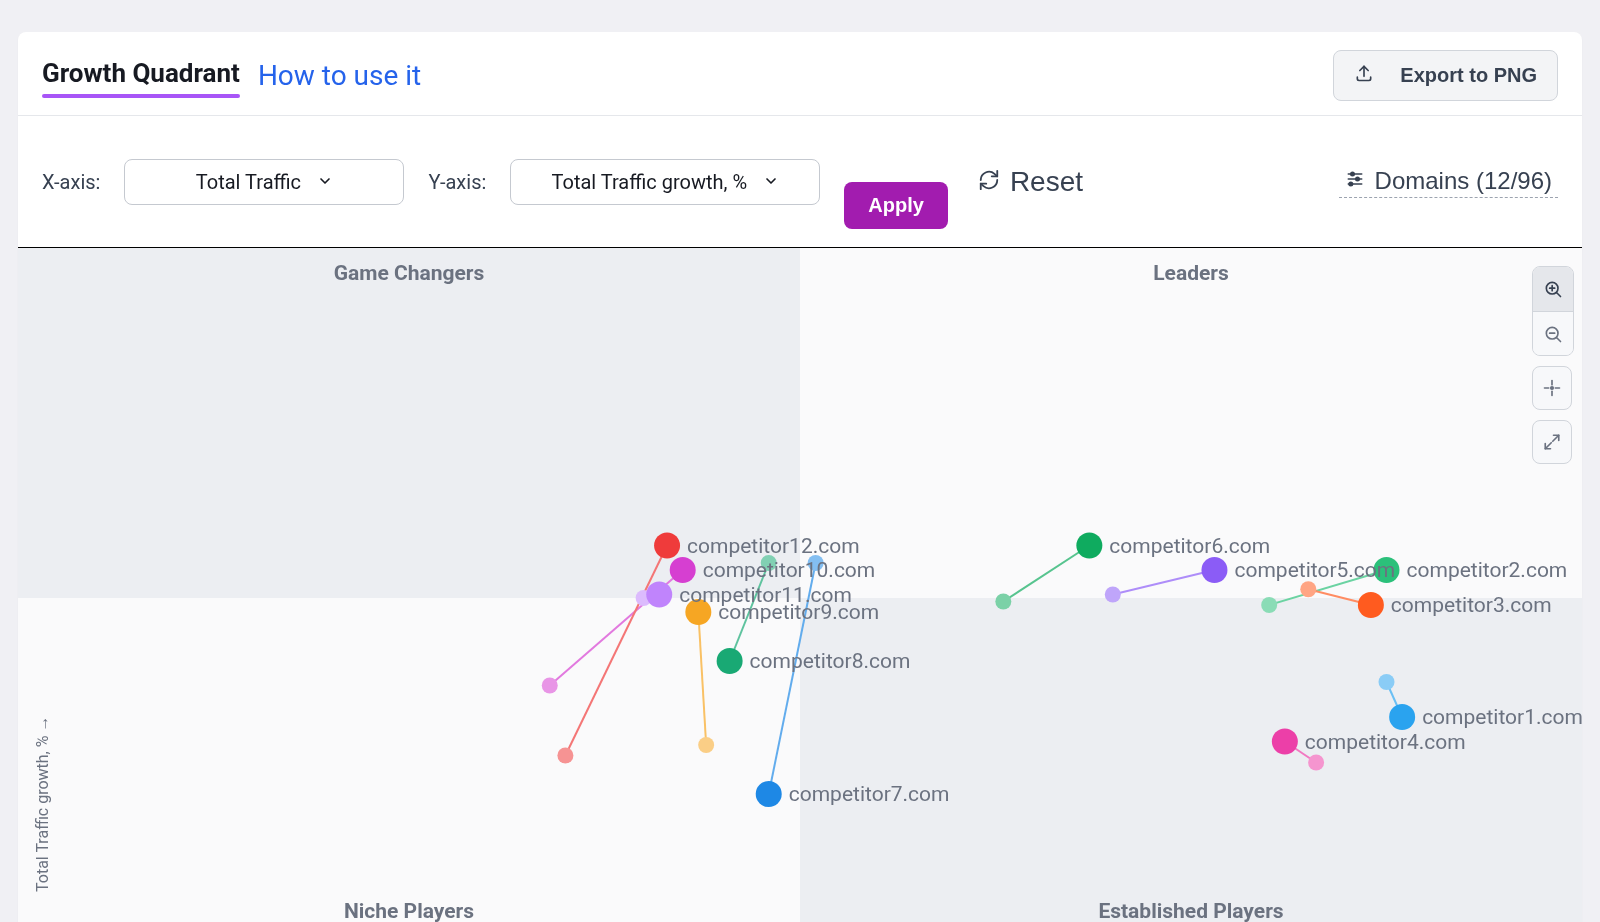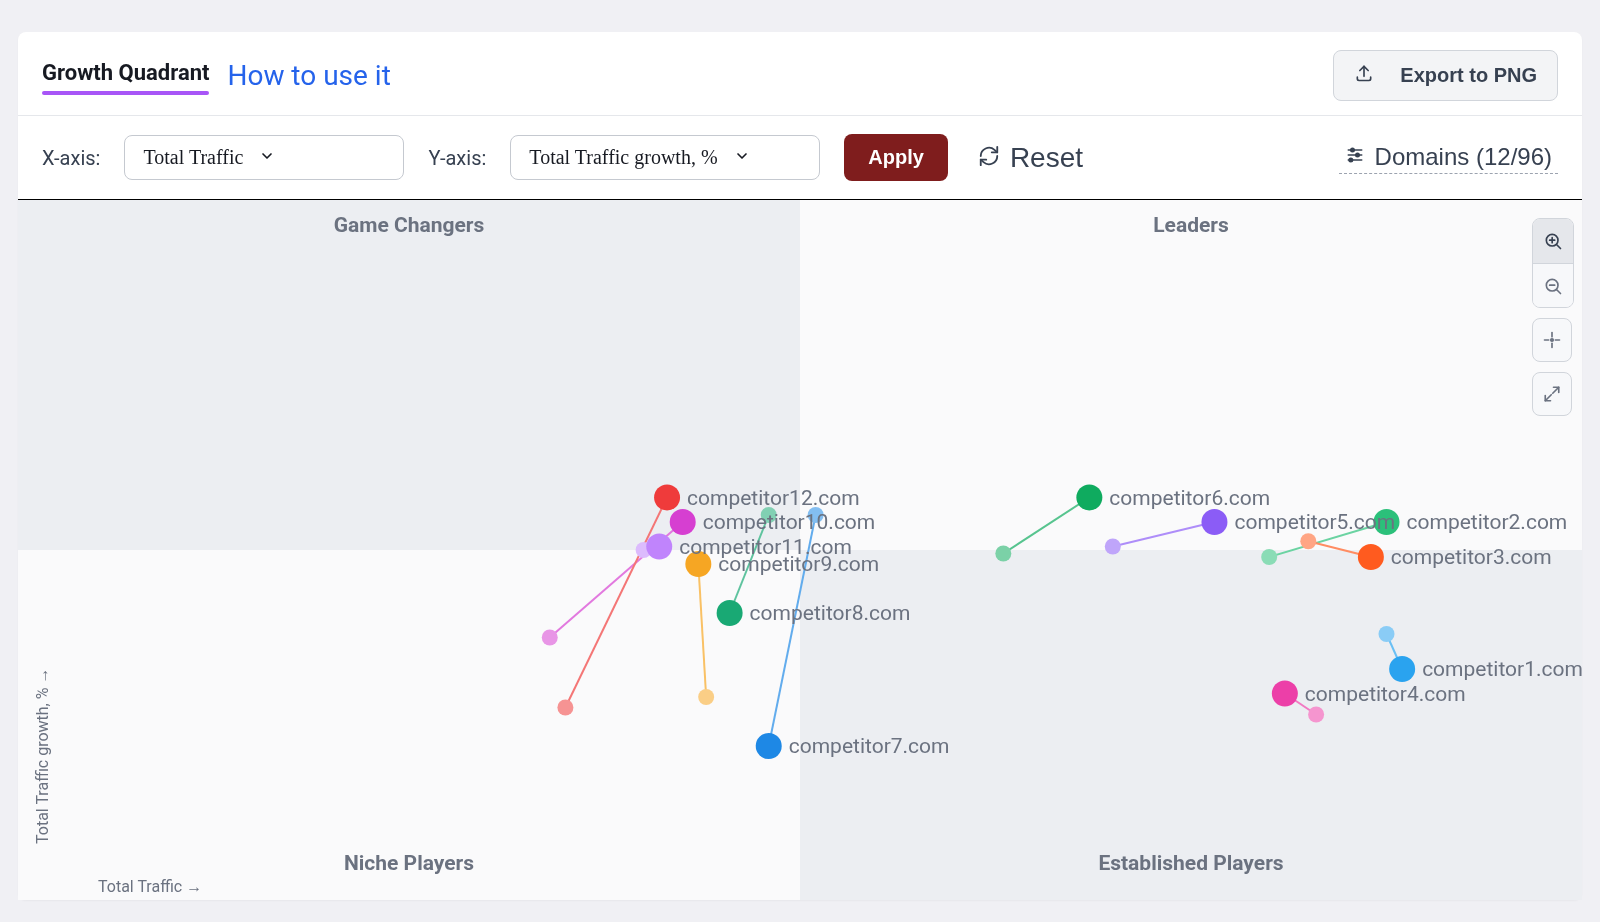--- a/index.html
+++ b/index.html
@@ -18,21 +18,21 @@
     border-radius: 8px;
     box-shadow: 0 1px 2px rgba(0,0,0,0.04);
   }
   .header {
     display: flex;
     align-items: center;
     padding: 18px 24px 14px 24px;
     border-bottom: 1px solid #e5e7eb;
   }
   .title {
-    font-size: 22px;
+    font-size: 26px;
     font-weight: 700;
     margin-right: 18px;
     position: relative;
     padding-bottom: 6px;
   }
   .title::after {
     content: "";
     position: absolute;
     left: 0; right: 0; bottom: -4px;
     height: 4px;
@@ -71,34 +71,34 @@
     display: inline-flex;
     align-items: center;
     gap: 16px;
     border: 1px solid #c5c9d0;
     border-radius: 8px;
     padding: 10px 18px;
     font-size: 20px;
     color: #171A22;
     cursor: pointer;
     min-width: 280px;
-    justify-content: flex-start;
+    justify-content: center;
     background: #fff;
-    font-family: Liberation Serif, serif;
   }
   .select.wide { min-width: 310px; }
   .apply-btn {
-    background: #7f1d1d;
+    background: #a21caf;
     color: #fff;
     border: none;
     border-radius: 8px;
     font-size: 20px;
     font-weight: 600;
     padding: 12px 24px;
     cursor: pointer;
+    margin-top: 48px;
   }
   .reset-btn {
     display: inline-flex;
     align-items: center;
     gap: 10px;
     background: none;
     border: none;
     color: #374151;
     font-size: 28px;
     cursor: pointer;

